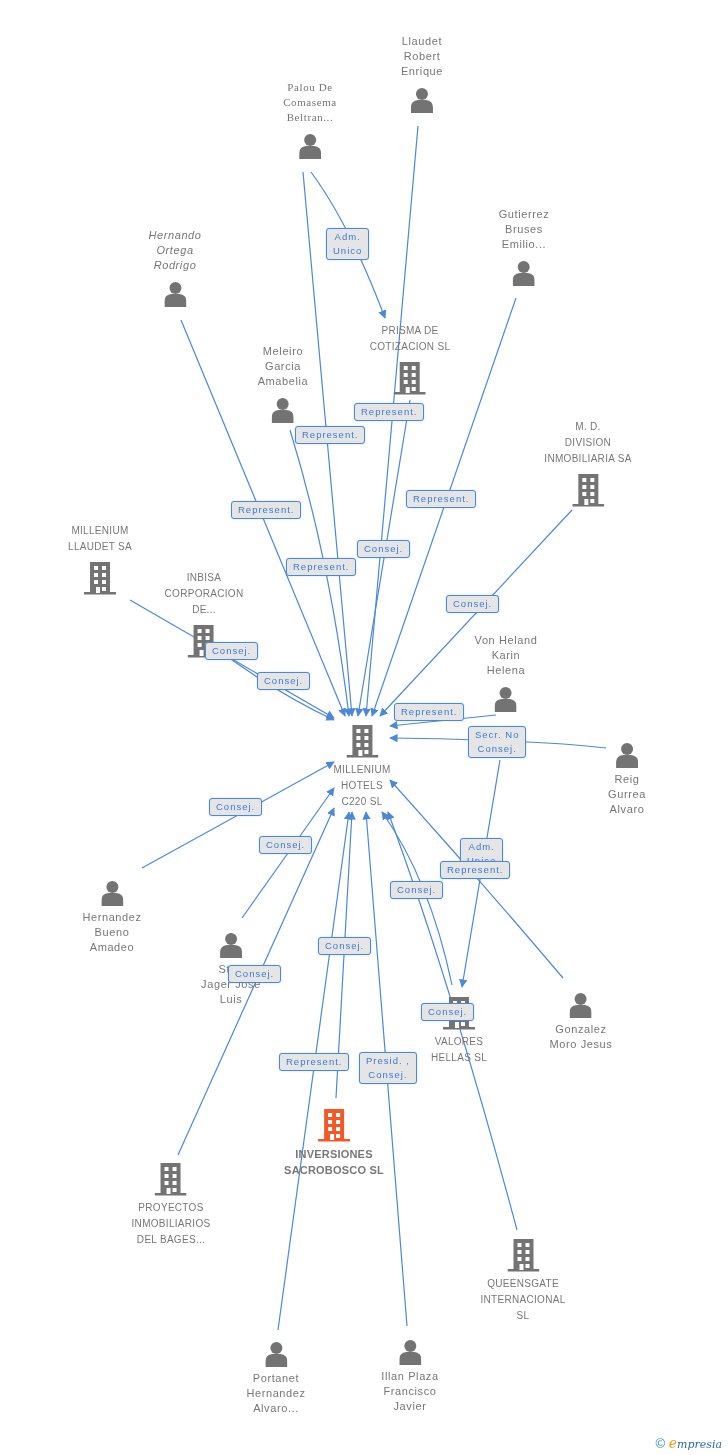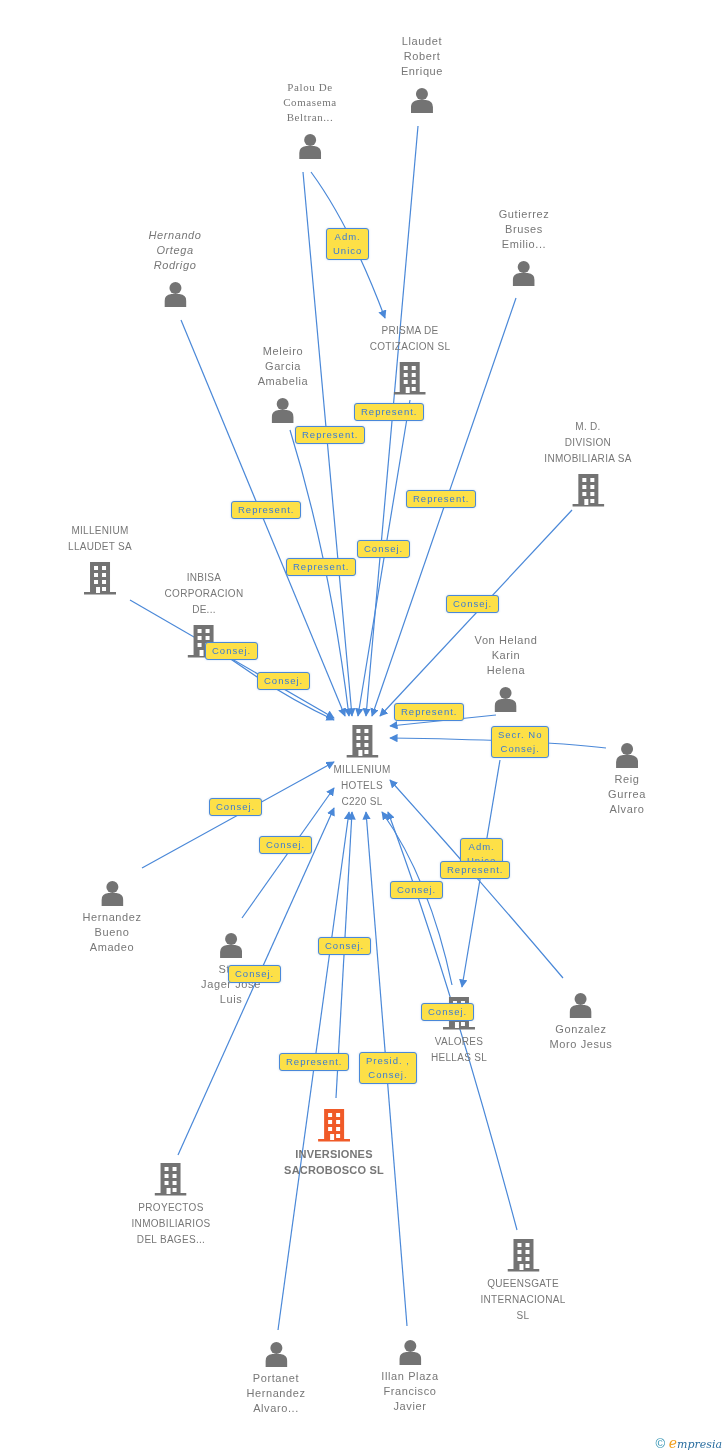--- a/index.html
+++ b/index.html
@@ -5,21 +5,21 @@
   html, body { margin: 0; padding: 0; background: #ffffff; }
   body { width: 728px; height: 1455px; position: relative; overflow: hidden;
          font-family: "Liberation Sans", "DejaVu Sans", sans-serif; }
   #edges { position: absolute; left: 0; top: 0; width: 728px; height: 1455px; }
   .node { position: absolute; text-align: center; color: #777777; font-size: 11px;
           line-height: 15px; letter-spacing: 0.6px; transform: translateX(-50%); }
   .node.company .lbl { font-size: 10px; letter-spacing: 0.3px; line-height: 16px; }
   .node.focus .lbl { font-weight: bold; color: #777777; font-size: 11px; letter-spacing: 0.2px; }
   .lbl { white-space: pre-line; display: block; }
   .icon { display: block; margin: 0 auto; }
-  .edge-label { position: absolute; background: #fde047; border: 1.5px solid #4a88d8;
+  .edge-label { position: absolute; background: #e5e5e5; border: 1.5px solid #4a88d8;
                 border-radius: 3px; color: #3a7bd5; font-size: 9.5px; letter-spacing: 1px;
                 padding: 1px 6px; line-height: 14px; text-align: center; white-space: pre-line;
                 box-shadow: 0 0 2px rgba(74,136,216,0.35); }
   .copyright { position: absolute; right: 6px; bottom: 4px; font-size: 13px; color: #2a8fb0; }
   .copyright .brand { font-family: "DejaVu Serif", serif; font-style: italic; font-size: 11px; color: #2a6ea0; }
   .copyright .brand b { color: #f0a020; font-size: 14px; font-weight: normal; }
 </style>
 </head>
 <body>
 
@@ -350,21 +350,21 @@
     <div class="edge-label" style="left: 354px; top: 403px;">Represent.</div>
     <div class="edge-label" style="left: 295px; top: 426px;">Represent.</div>
     <div class="edge-label" style="left: 406px; top: 490px;">Represent.</div>
     <div class="edge-label" style="left: 231px; top: 501px;">Represent.</div>
     <div class="edge-label" style="left: 357px; top: 540px;">Consej.</div>
     <div class="edge-label" style="left: 286px; top: 558px;">Represent.</div>
     <div class="edge-label" style="left: 446px; top: 595px;">Consej.</div>
     <div class="edge-label" style="left: 205px; top: 642px;">Consej.</div>
     <div class="edge-label" style="left: 257px; top: 672px;">Consej.</div>
     <div class="edge-label" style="left: 394px; top: 703px;">Represent.</div>
-    <div class="edge-label" style="left: 468px; top: 726px; margin-left: 23px;">Secr. No
+    <div class="edge-label" style="left: 468px; top: 726px;">Secr. No
 Consej.</div>
     <div class="edge-label" style="left: 209px; top: 798px;">Consej.</div>
     <div class="edge-label" style="left: 259px; top: 836px;">Consej.</div>
     <div class="edge-label" style="left: 460px; top: 838px;">Adm.
 Unico</div>
     <div class="edge-label" style="left: 440px; top: 861px;">Represent.</div>
     <div class="edge-label" style="left: 390px; top: 881px;">Consej.</div>
     <div class="edge-label" style="left: 318px; top: 937px;">Consej.</div>
     <div class="edge-label" style="left: 228px; top: 965px;">Consej.</div>
     <div class="edge-label" style="left: 421px; top: 1003px;">Consej.</div>

